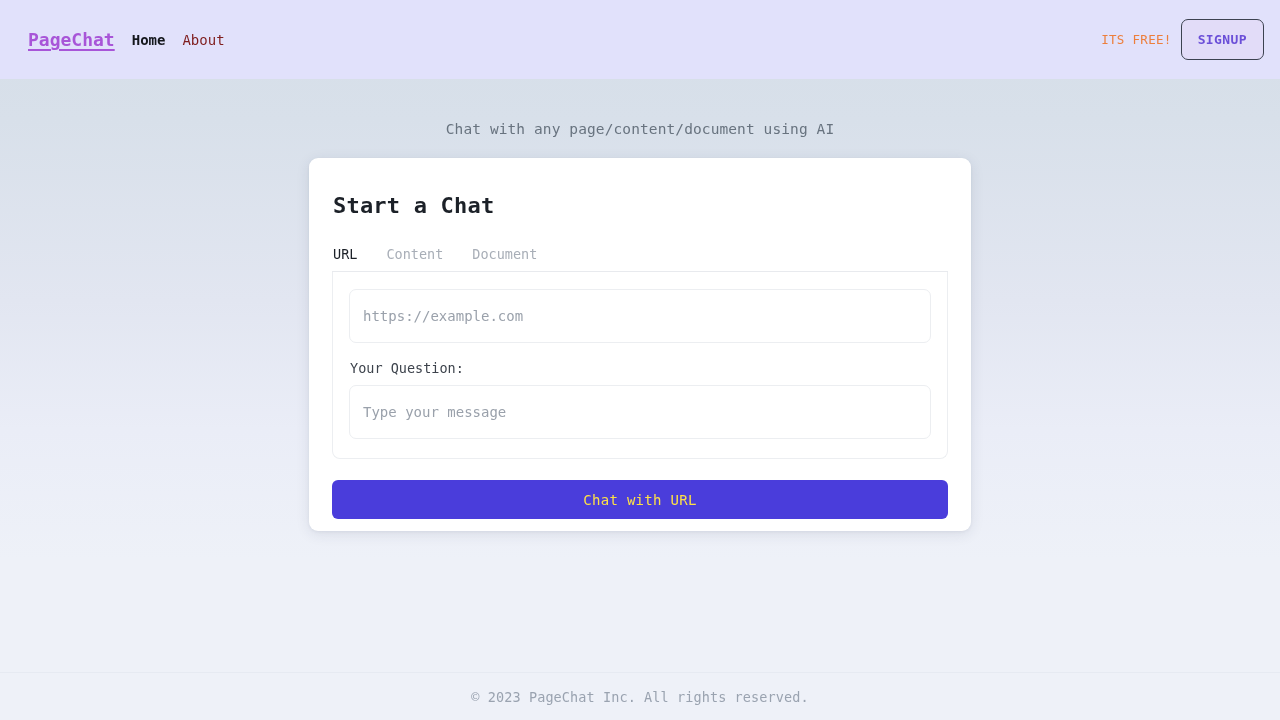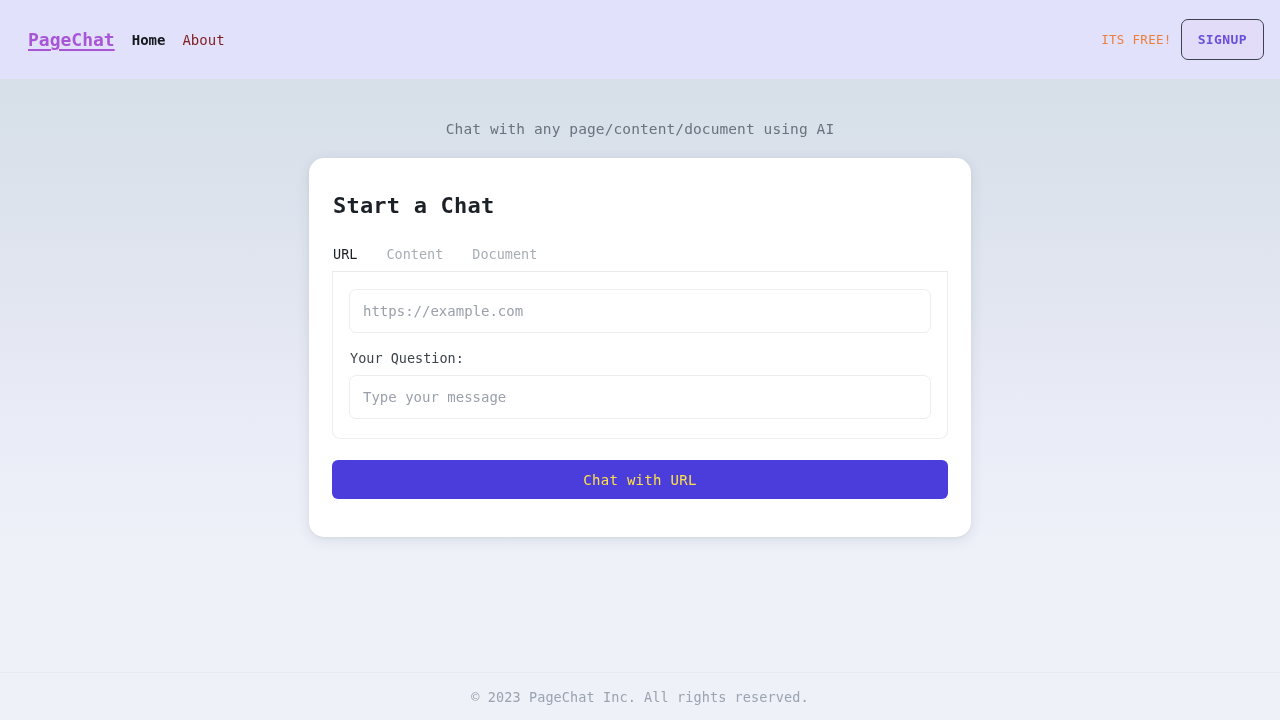--- a/index.html
+++ b/index.html
@@ -102,23 +102,23 @@
     margin-top: 42px;
     font-size: 14.5px;
     color: #68737f;
     letter-spacing: 0.1px;
   }
 
   .card {
     margin-top: 21px;
     width: 662px;
     background: #ffffff;
-    border-radius: 15px;
+    border-radius: 9px;
     box-shadow: 0 3px 14px rgba(40, 50, 80, 0.10), 0 1px 3px rgba(40,50,80,0.06);
-    padding: 24px 23px 38px 23px;
+    padding: 24px 23px 12px 23px;
   }
   .card-title {
     font-size: 22px;
     font-weight: bold;
     color: #1c2128;
     letter-spacing: 0.2px;
     margin: 11px 0 0 1px;
   }
 
   .tabs {
@@ -141,21 +141,21 @@
 
   .form-panel {
     border: 1px solid #eceef1;
     border-top: none;
     border-radius: 0 0 8px 8px;
     padding: 17px 16px 19px 16px;
     background: #fff;
   }
   .field-input {
     width: 100%;
-    height: 44px;
+    height: 54px;
     font-family: inherit;
     font-size: 14px;
     color: #2b2f36;
     background: #fff;
     border: 1px solid #eceef1;
     border-radius: 7px;
     padding: 0 13px;
     outline: none;
   }
   .field-input::placeholder { color: #9aa1ab; }

